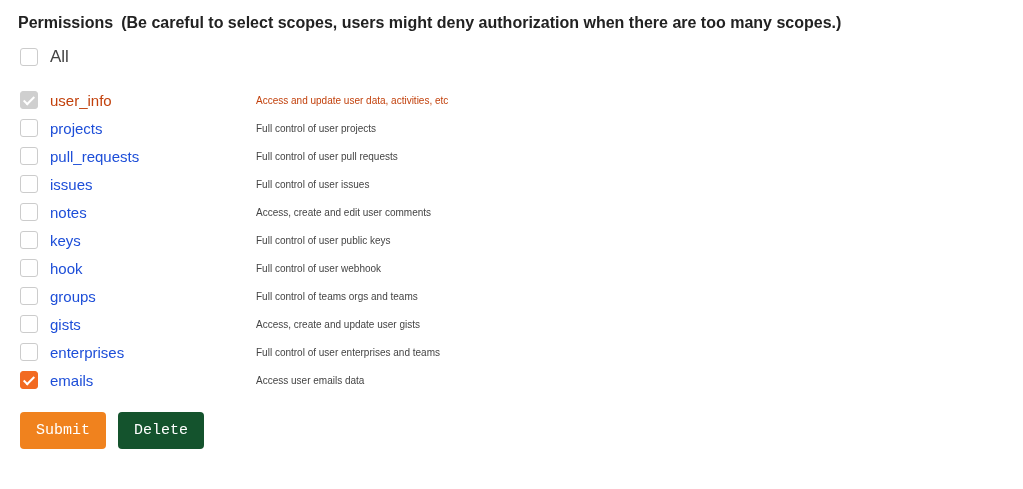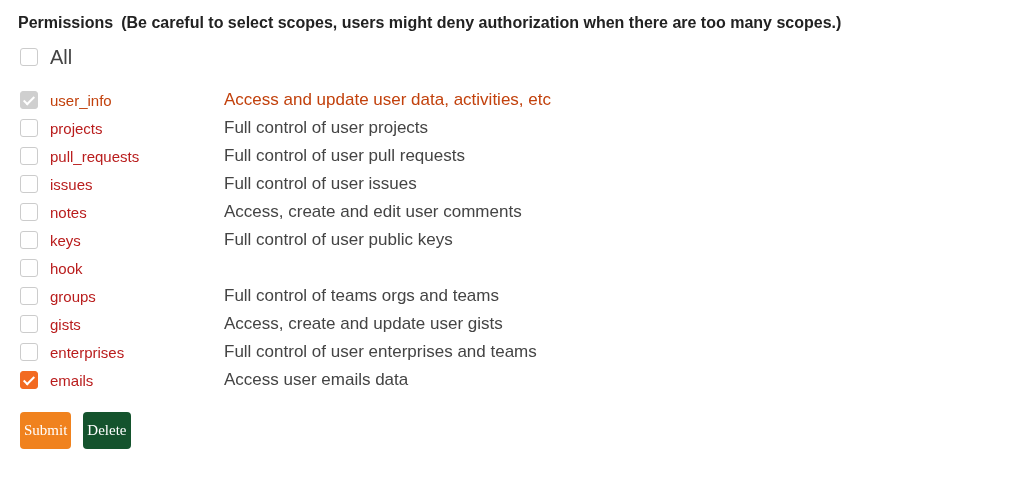--- a/index.html
+++ b/index.html
@@ -73,48 +73,49 @@
     height: 9px;
     border: solid #ffffff;
     border-width: 0 2px 2px 0;
     transform: rotate(45deg);
   }
   .cb.disabled { cursor: default; }
 
   .scope-name {
     width: 174px;
     font-size: 15px;
-    color: #b91c1c;
+    color: #1d4ed8;
     flex: 0 0 auto;
   }
   .scope-desc {
-    font-size: 17px;
+    font-size: 10px;
     color: #444444;
+    margin-left: 32px;
   }
   .row-disabled .scope-name,
   .row-disabled .scope-desc {
     color: #c2410c;
   }
   .all-label {
-    font-size: 20px;
+    font-size: 17px;
     color: #444444;
   }
 
   .buttons {
     display: flex;
     gap: 12px;
     margin: 18px 0 0 4px;
   }
   .btn {
     border: none;
     border-radius: 4px;
     color: #ffffff;
     font-size: 15px;
-    font-family: Liberation Serif, serif;
-    padding: 11px 4px;
+    font-family: Liberation Mono, monospace;
+    padding: 11px 16px;
     cursor: pointer;
     line-height: 1;
   }
   .btn-submit { background: #f0821e; }
   .btn-delete { background: #14532d; }
 </style>
 </head>
 <body>
 
 <div class="page">
@@ -163,20 +164,21 @@
 
     <div class="scope-row">
       <span class="cb"></span>
       <span class="scope-name">keys</span>
       <span class="scope-desc">Full control of user public keys</span>
     </div>
 
     <div class="scope-row">
       <span class="cb"></span>
       <span class="scope-name">hook</span>
+      <span class="scope-desc">Full control of user webhook</span>
     </div>
 
     <div class="scope-row">
       <span class="cb"></span>
       <span class="scope-name">groups</span>
       <span class="scope-desc">Full control of teams orgs and teams</span>
     </div>
 
     <div class="scope-row">
       <span class="cb"></span>

